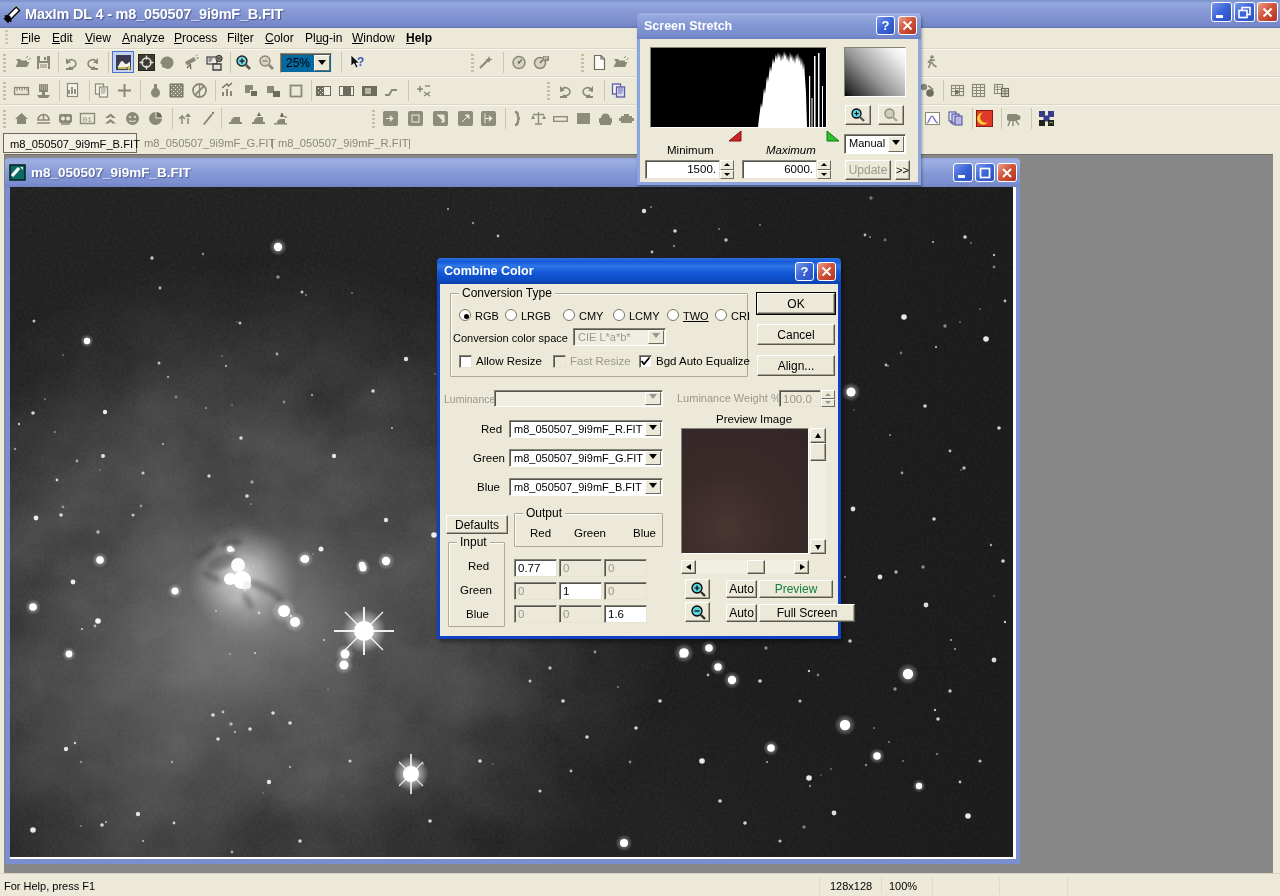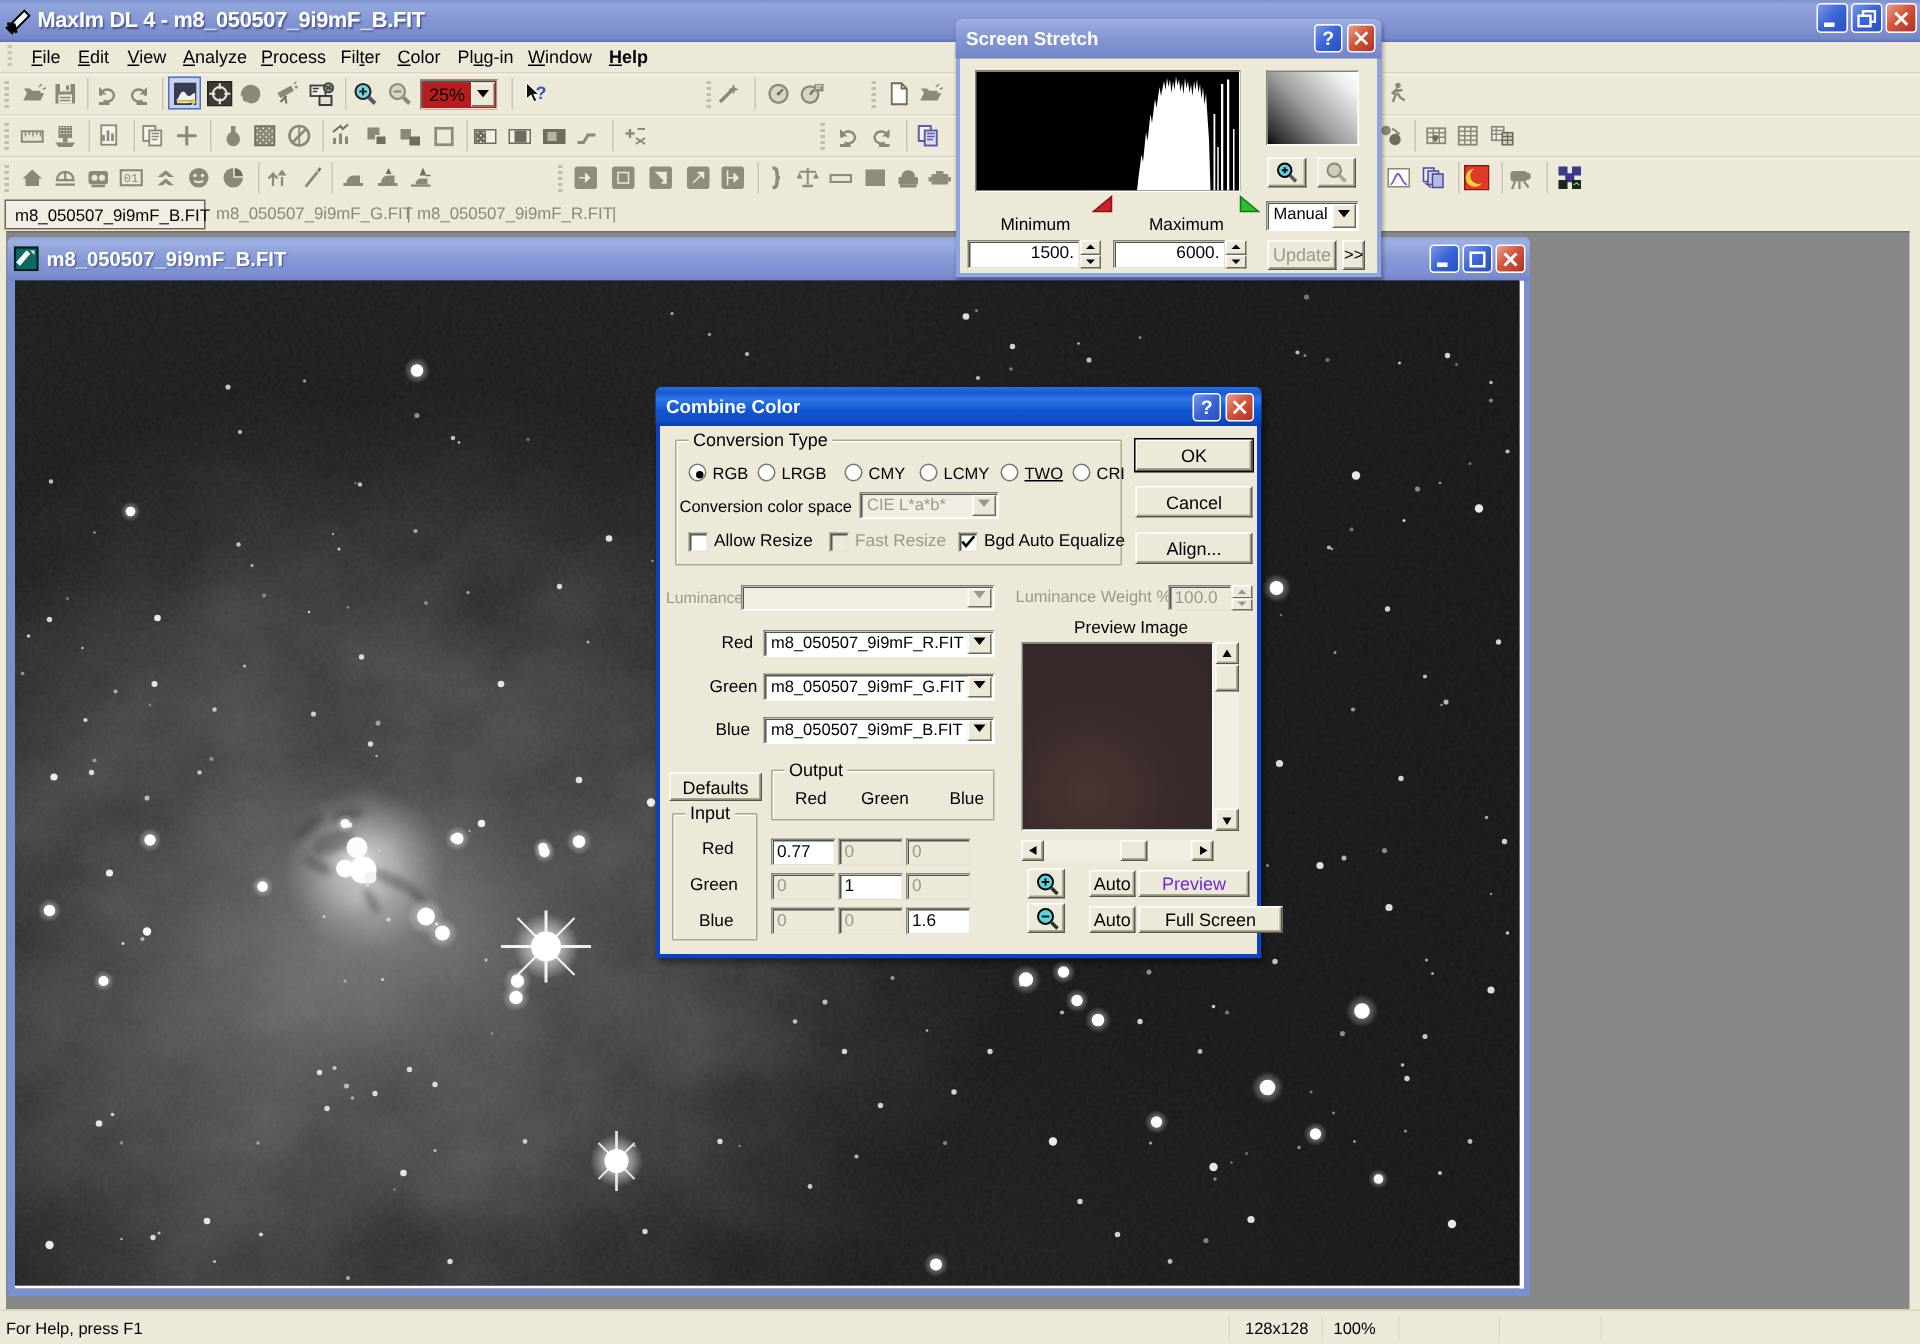--- a/index.html
+++ b/index.html
@@ -214,21 +214,21 @@
         <path d="M11,11 L15,15" stroke="#5a5a52" stroke-width="2.6"></path>
       </svg>
     </div>
     <div class="abs" style="left:258px; top:5px;">
       <svg class="i" width="17" height="17" viewBox="0 0 17 17">
         <circle cx="7" cy="7" r="5" fill="#d8d4c2" stroke="#8a8876" stroke-width="1.4"></circle>
         <path d="M4.5,7 h5" stroke="#8a8876" stroke-width="1.4"></path>
         <path d="M11,11 L15,15" stroke="#8a8876" stroke-width="2.6"></path>
       </svg>
     </div>
-    <div class="abs" style="left:280px; top:4px; width:52px; height:20px; background:#b91c1c; border:1px solid; border-color:#848478 #e6e3d2 #e6e3d2 #848478; box-shadow:inset 1px 1px 0 #55544c;">
+    <div class="abs" style="left:280px; top:4px; width:52px; height:20px; background:#0369a1; border:1px solid; border-color:#848478 #e6e3d2 #e6e3d2 #848478; box-shadow:inset 1px 1px 0 #55544c;">
       <span style="position:absolute; left:5px; top:2px; font-size:12px;">25%</span>
       <div style="position:absolute; right:1px; top:1px; bottom:1px; width:16px; background:#ece9d8; border:1px solid; border-color:#fff #6d6b5e #6d6b5e #fff;">
         <div class="arrow-d" style="margin:4px 0 0 3px;"></div>
       </div>
     </div>
     <div class="abs" style="left:341px; top:3px; width:1px; height:21px; background:#c9c6b4;"></div>
     <div class="abs" style="left:348px; top:5px;">
       <svg class="i" width="17" height="17" viewBox="0 0 17 17">
         <path d="M3,1 L3,12 L6,9.5 L8,14 L10,13 L8,9 L11.5,9 Z" fill="#111" stroke="#fff" stroke-width="0.7"></path>
         <text x="9" y="12" font-size="12" font-weight="bold" fill="#3a55c0" font-family="Liberation Sans">?</text>
@@ -1114,21 +1114,21 @@
         <path d="M158,79 V28 h1.2 V79 Z M160.5,79 V50 h1 V79 Z M163,79 V8 h1.5 V79 Z M167,79 V5 h1.5 V79 Z M171,79 V38 h1 V79 Z" fill="#fff"></path>
       </svg>
   </div>
   <svg class="abs" style="left:91px; top:117px;" width="14" height="12">
       <path d="M13,1 L13,11 L1,11 Z" fill="#cc2229" stroke="#8a1116" stroke-width="1"></path>
     </svg>
   <svg class="abs" style="left:189px; top:117px;" width="14" height="12">
       <path d="M1,1 L13,11 L1,11 Z" fill="#2dbf2d" stroke="#0e7a0e" stroke-width="1"></path>
     </svg>
   <div class="lbl" style="left:30px; top:131px;">Minimum</div>
-  <div class="lbl" style="left:129px; top:131px;">Maximum</div>
+  <div class="lbl" style="left:129px; top:131px;font-style:italic;">Maximum</div>
   <div class="edit" style="left:8px; top:147px; width:75px; height:19px; text-align:right;">1500.</div>
   <div class="spin" style="left:83px; top:147px; width:14px; height:19px;">
       <div>
         <svg width="8" height="5">
           <path d="M4,1 L7,4 L1,4 Z" fill="#000"></path>
         </svg>
       </div>
       <div>
         <svg width="8" height="5">
           <path d="M1,1 L7,1 L4,4 Z" fill="#000"></path>
@@ -1323,16 +1323,16 @@
       </svg>
     </div>
   <div class="btn" style="left:248px; top:344px; width:25px; height:20px;">
       <svg width="16" height="16" viewBox="0 0 16 16">
         <circle cx="7" cy="7" r="5" fill="#5ad4e0" stroke="#000" stroke-width="1.3"></circle>
         <path d="M4.5,7 h5" stroke="#000" stroke-width="1.2"></path>
         <path d="M11,11 L15,15" stroke="#30302a" stroke-width="2.4"></path>
       </svg>
     </div>
   <div class="btn" style="left:289px; top:322px; width:31px; height:18px;">Auto</div>
-  <div class="btn" style="left:322px; top:322px; width:74px; height:18px; color:#6d28d9;">Preview</div>
+  <div class="btn" style="left:322px; top:322px; width:74px; height:18px; color:#15803d;">Preview</div>
   <div class="btn" style="left:289px; top:346px; width:31px; height:18px;">Auto</div>
   <div class="btn" style="left:322px; top:346px; width:96px; height:18px;">Full Screen</div>
 </div>
 
 </body></html>

